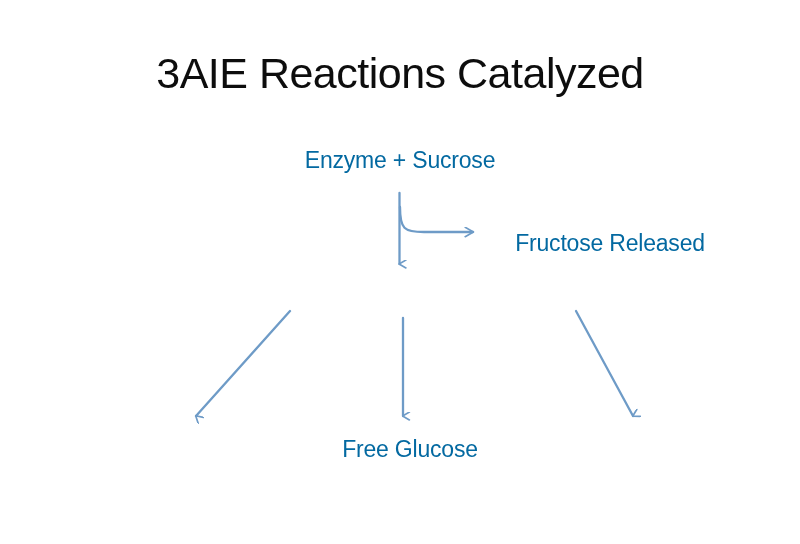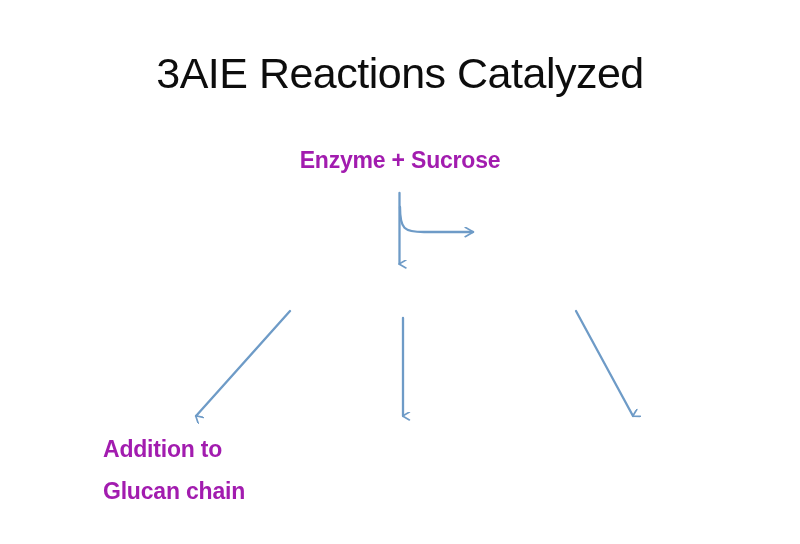--- a/index.html
+++ b/index.html
@@ -22,28 +22,28 @@
   #arrow-layer {
     position: absolute;
     left: 0;
     top: 0;
     width: 800px;
     height: 544px;
     pointer-events: none;
   }
   .node {
     position: absolute;
-    color: #a21caf;
+    color: #0369a1;
     font-family: "Liberation Sans", sans-serif;
-    font-weight: 700;
+    font-weight: 400;
     font-size: 23px;
     line-height: 42px;
     letter-spacing: -0.2px;
     white-space: pre;
-    text-align: left;
+    text-align: center;
     transform: translateX(-50%);
   }
   #page-title {
     position: absolute;
     left: 400px;
     top: 47px;
     transform: translateX(-50%);
     font-family: "Liberation Sans", sans-serif;
     font-weight: 400;
     font-size: 43px;
@@ -86,20 +86,20 @@
 
     <line x1="290" y1="311" x2="196" y2="416" stroke="#6e9bc7" stroke-width="2.3" stroke-linecap="round" marker-end="url(#head-down)"></line>
 
     <line x1="403" y1="318" x2="403" y2="416" stroke="#6e9bc7" stroke-width="2.3" stroke-linecap="round" marker-end="url(#head-down)"></line>
 
     <line x1="576" y1="311" x2="633" y2="416" stroke="#6e9bc7" stroke-width="2.3" stroke-linecap="round" marker-end="url(#head-down)"></line>
   </svg>
 
   <div class="node" id="node-enzyme-sucrose">Enzyme + Sucrose</div>
 
+  <div class="node" id="node-fructose-released">Fructose Released</div>
 
 
-  <div class="node" id="node-addition-glucan">Addition to
-Glucan chain</div>
 
+  <div class="node" id="node-free-glucose">Free Glucose</div>
 
 
 </div>
 
 </body></html>

